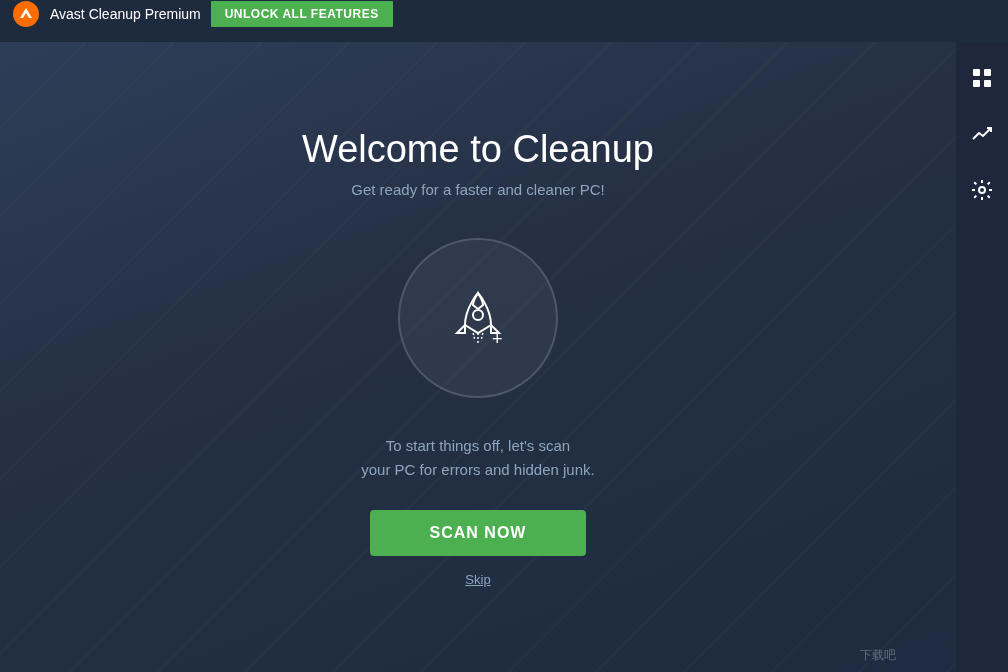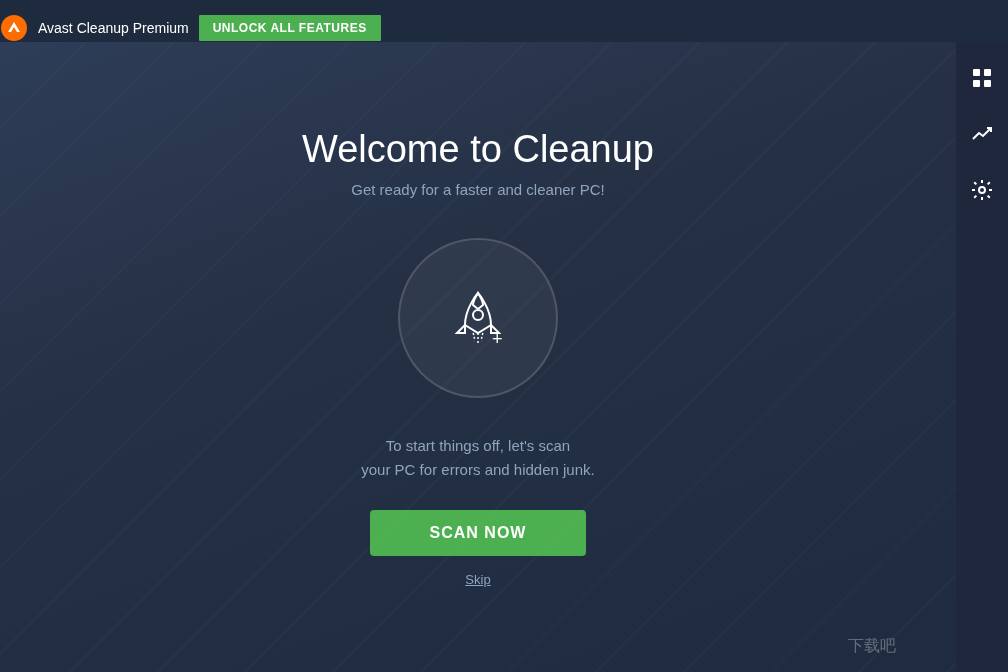--- a/index.html
+++ b/index.html
@@ -11,22 +11,22 @@
       font-family: 'Segoe UI', Arial, sans-serif;
       background: #2d3a52;
     }
 
     
     .title-bar {
       width: 100%;
       height: 42px;
       background: #1e2a3d;
       display: flex;
-      align-items: flex-end;
-      padding: 0 0;
+      align-items: flex-start;
+      padding: 0 12px;
       position: relative;
       z-index: 10;
     }
 
     .title-bar-left {
       display: flex;
       align-items: center;
       gap: 10px;
       flex: 1;
     }
@@ -223,24 +223,24 @@
     }
 
     .sidebar-item svg {
       width: 24px;
       height: 24px;
     }
 
     
     .watermark {
       position: absolute;
-      bottom: 15px;
+      bottom: 8px;
       right: 60px;
       color: rgba(255,255,255,0.3);
-      font-size: 16px;
+      font-size: 12px;
     }
   </style>
 </head>
 <body>
 
 <div class="title-bar">
   <div class="title-bar-left">
 
     <svg class="avast-logo" viewBox="0 0 28 28" fill="none">
       <circle cx="14" cy="14" r="13" fill="#FF6D00"></circle>

